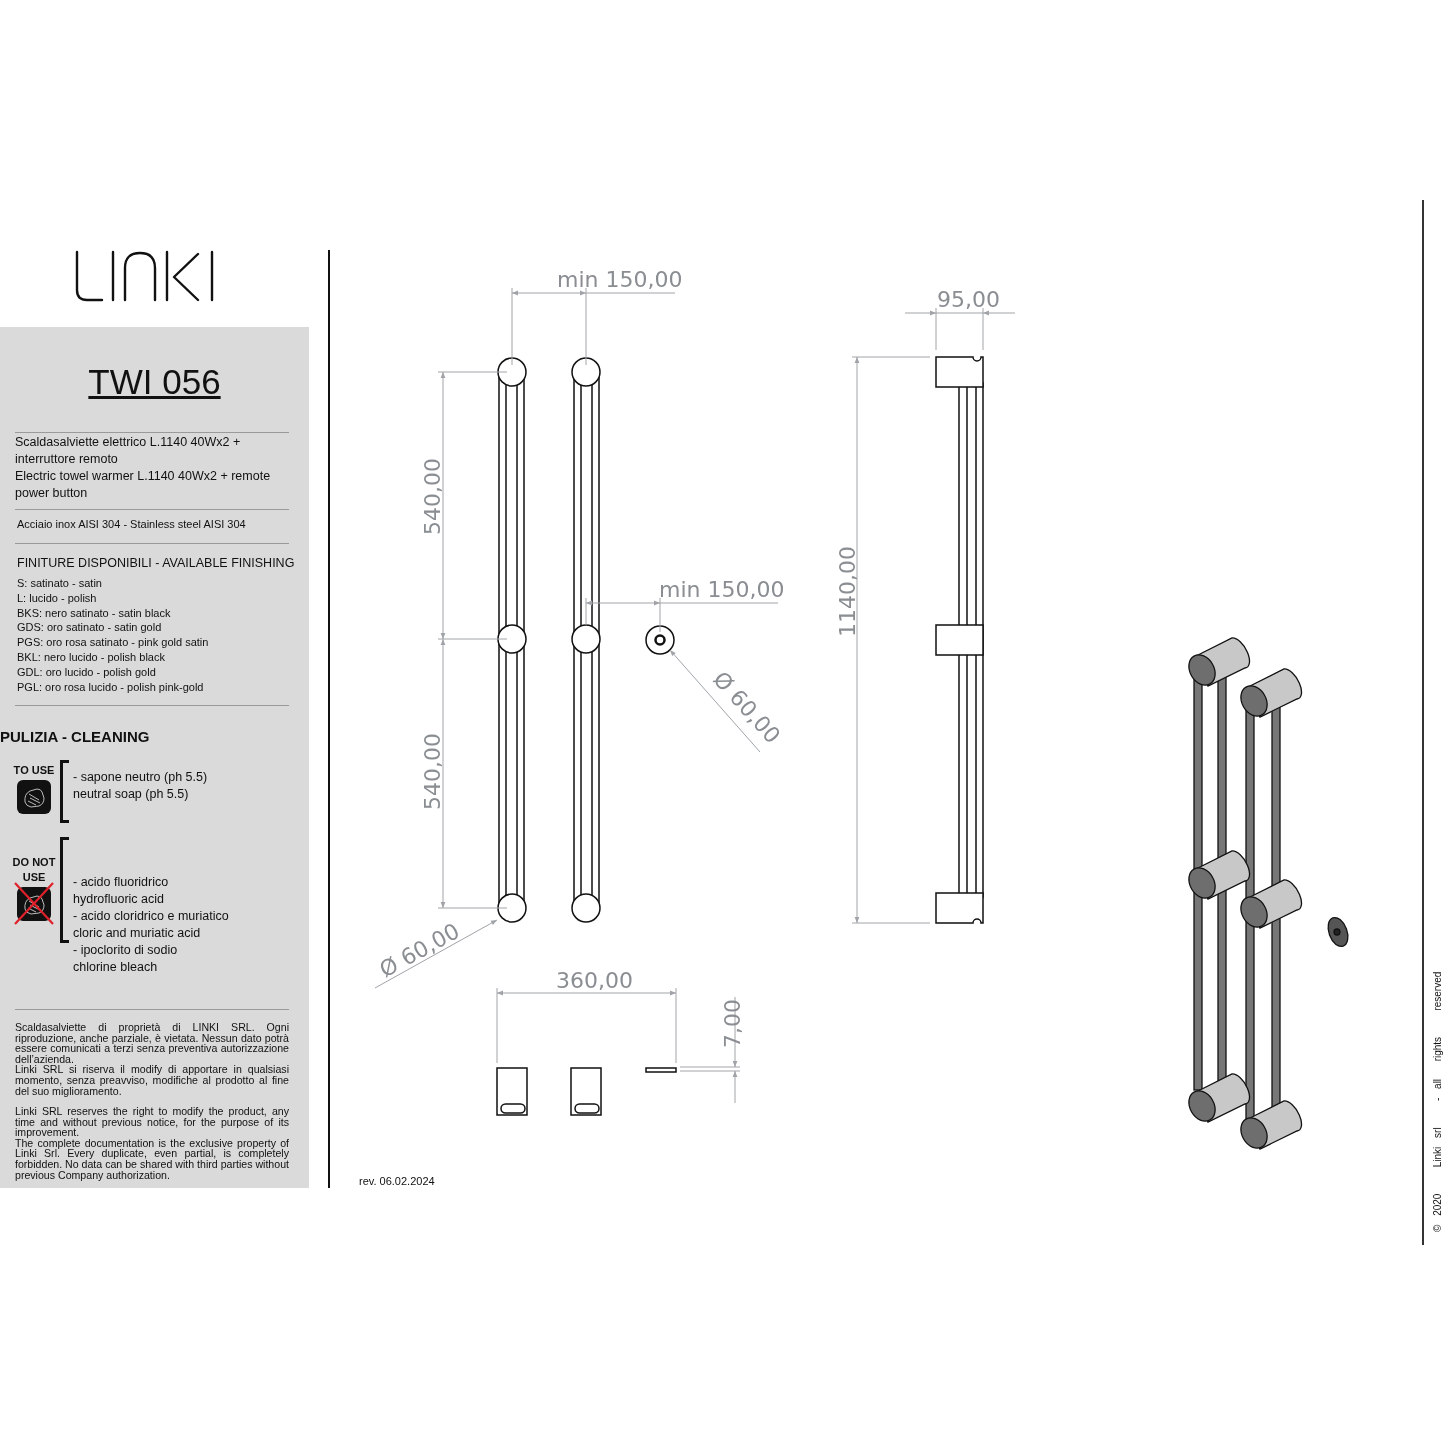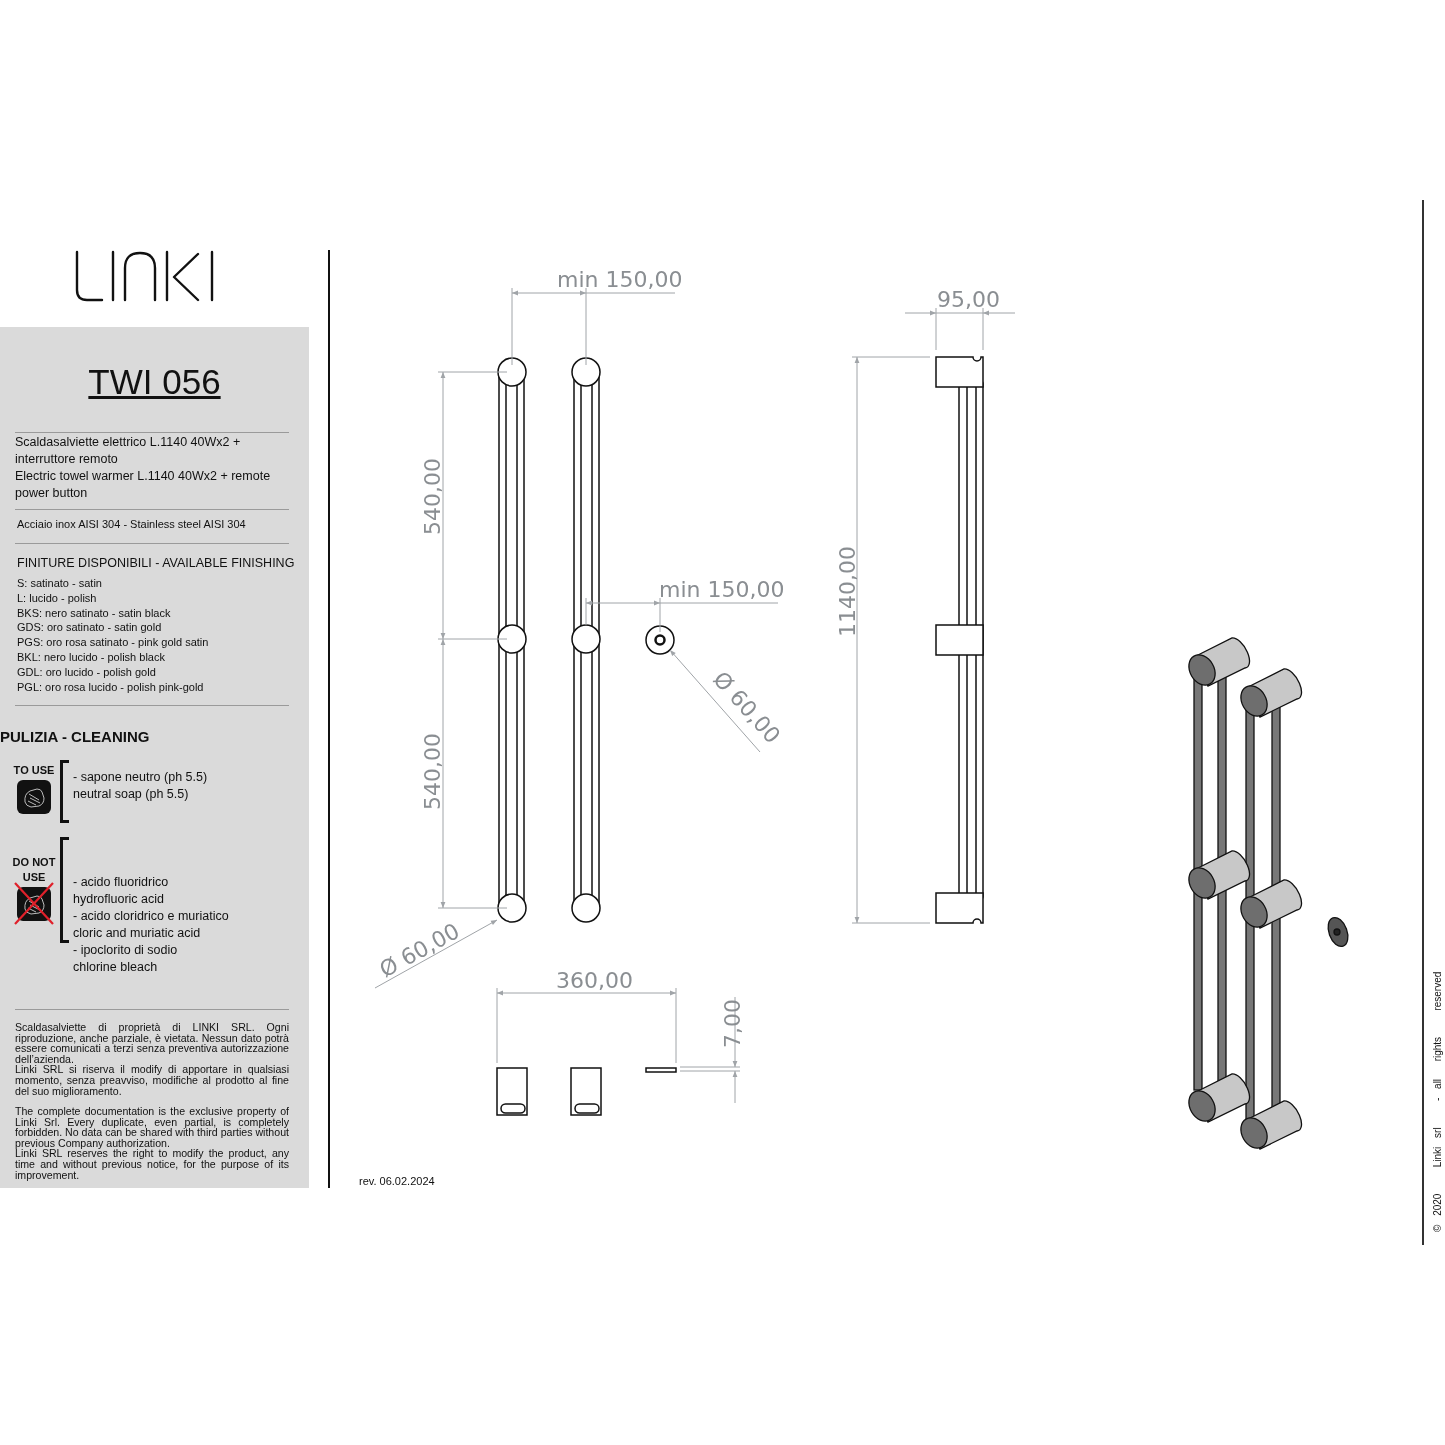--- a/index.html
+++ b/index.html
@@ -108,22 +108,22 @@
   <div>- ipoclorito di sodio</div>
   <div>chlorine bleach</div>
 </div>
 
 <div class="hr" style="top:1009px"></div>
 <div class="abs legal" style="top:1022px;">
   <div>Scaldasalviette di proprietà di LINKI SRL. Ogni riproduzione, anche parziale, è vietata. Nessun dato potrà essere comunicati a terzi senza preventiva autorizzazione dell’azienda.</div>
   <div>Linki SRL si riserva il modify di apportare in qualsiasi momento, senza preavviso, modifiche al prodotto al fine del suo miglioramento.</div>
 </div>
 <div class="abs legal" style="top:1106px;">
+  <div>Linki SRL  reserves the right to modify the product, any time and without previous notice, for the purpose of its improvement.</div>
   <div>The complete documentation is the exclusive property of Linki Srl. Every duplicate, even partial, is completely forbidden. No data can be shared with third parties without previous Company authorization.</div>
-  <div>Linki SRL  reserves the right to modify the product, any time and without previous notice, for the purpose of its improvement.</div>
 </div>
 
 <div class="abs divider-v"></div>
 <div class="abs divider-r"></div>
 
 <div class="abs rev">rev. 06.02.2024</div>
 <div class="abs copy">© 2020   Linki srl   - all  rights   reserved</div>
 
 <svg class="abs" style="left:0; top:0;" width="1445" height="1445" viewBox="0 0 1445 1445">
   <defs>

